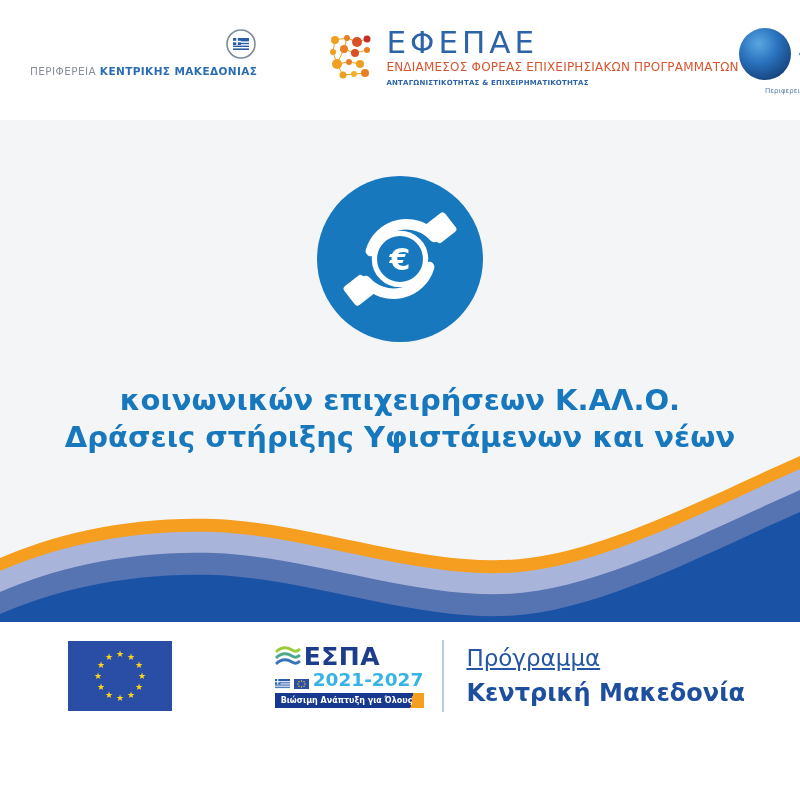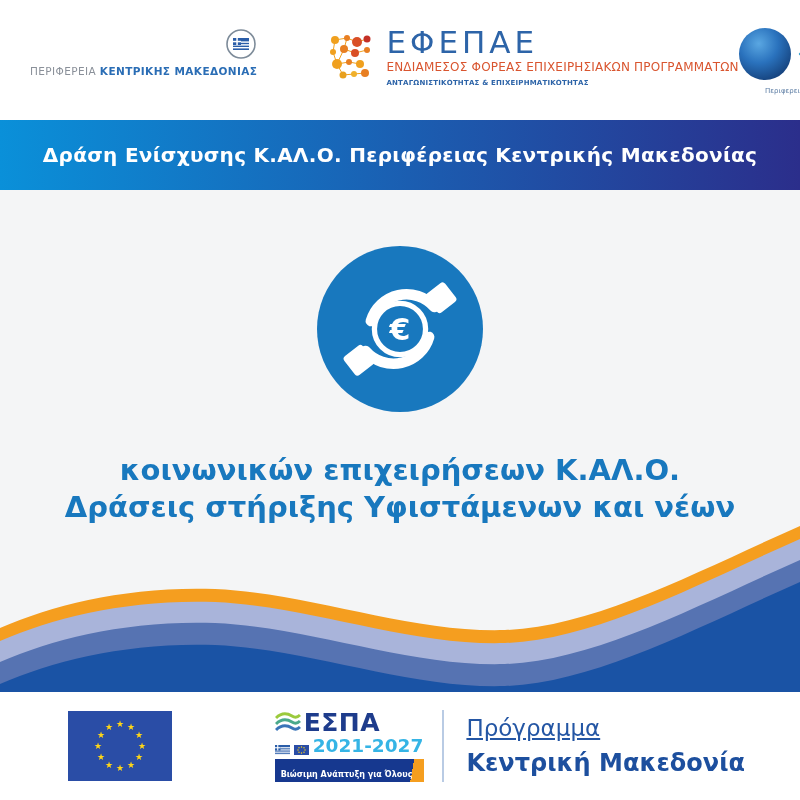--- a/index.html
+++ b/index.html
@@ -42,21 +42,21 @@
   
   .footer{height:108px;background:#ffffff;display:flex;align-items:center;box-sizing:border-box;
           padding:0 55px 0 68px;}
   .cofund{margin-left:26px;font-size:19.5px;font-weight:bold;color:var(--footer-navy);line-height:1.35;}
   .espa{margin-left:auto;display:flex;flex-direction:column;align-items:flex-start;}
   .espa-row1{display:flex;align-items:center;gap:3px;}
   .espa-title{font-size:25px;font-weight:bold;color:var(--espa-navy);letter-spacing:.5px;line-height:1;}
   .espa-row2{display:flex;align-items:flex-end;gap:4px;margin-top:2px;}
   .espa-years{font-size:18.5px;font-weight:bold;color:var(--espa-cyan);line-height:1;}
   .espa-ribbon{margin-top:4px;background:linear-gradient(100deg,#16388f 91%,var(--wave-orange) 91%);
-               color:#ffffff;font-size:8px;font-weight:bold;padding:11px 12px 3px 6px;white-space:nowrap;}
+               color:#ffffff;font-size:8px;font-weight:bold;padding:3px 12px 3px 6px;white-space:nowrap;}
   .divider{width:2px;height:72px;background:#b9cbe4;margin-left:18px;}
   .program{margin-left:22px;line-height:1.5;}
   .program-label{font-size:23px;color:#2456a4;text-decoration:underline;}
   .program-name{font-size:24px;color:#1d4f9e;font-weight:bold;}
 </style>
 </head>
 <body>
 
 <div class="poster">
 
@@ -144,23 +144,20 @@
         </div>
         <div class="anem">
           <div class="anem-top">ΑΝΕΜ</div>
           <div class="anem-strip"></div>
         </div>
       </div>
       <div class="unit-caption">Περιφερειακή Μονάδα ΕΦΕΠΑΕ Κεντρικής και Δυτικής Μακεδονίας</div>
     </div>
   </div>
 
-  <div class="banner">
-    <div class="banner-title">Δράση Ενίσχυσης Κ.ΑΛ.Ο. Περιφέρειας Κεντρικής Μακεδονίας</div>
-  </div>
 
   <div class="main">
 
     <div class="icon-circle">
       <svg width="150" height="150" viewBox="0 0 170 170">
         <rect x="118" y="36" width="27" height="27" rx="4" fill="#ffffff" transform="rotate(-38 131.5 49.5)"></rect>
         <path d="M52,76 A42,42 0 0 1 124,60" fill="none" stroke="#ffffff" stroke-width="12" stroke-linecap="round"></path>
         <rect x="25" y="107" width="27" height="27" rx="4" fill="#ffffff" transform="rotate(-38 38.5 120.5)"></rect>
         <path d="M118,94 A42,42 0 0 1 46,110" fill="none" stroke="#ffffff" stroke-width="12" stroke-linecap="round"></path>
         <circle cx="85" cy="85" r="29" fill="var(--accent)" stroke="#ffffff" stroke-width="6"></circle>

